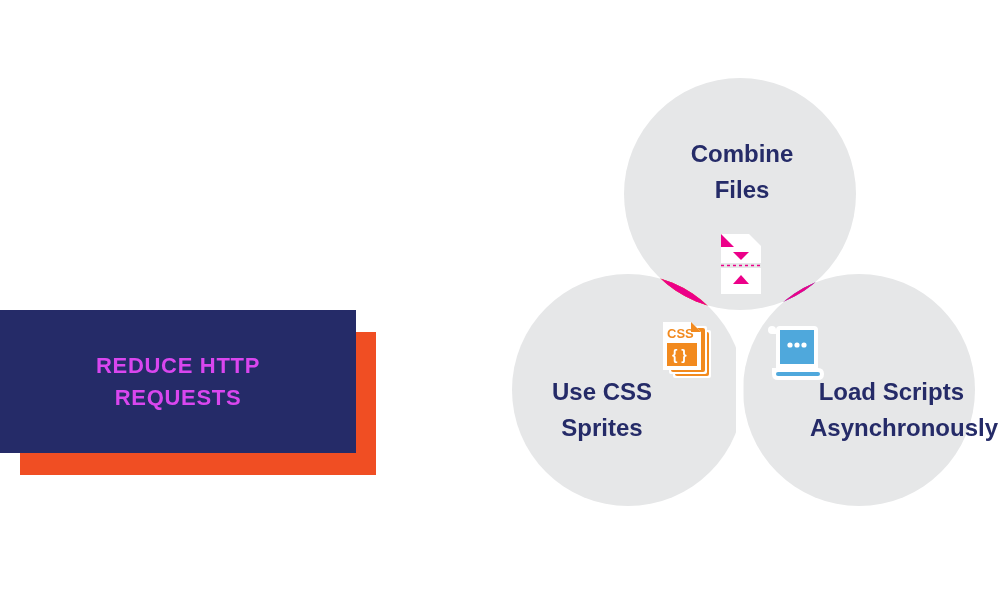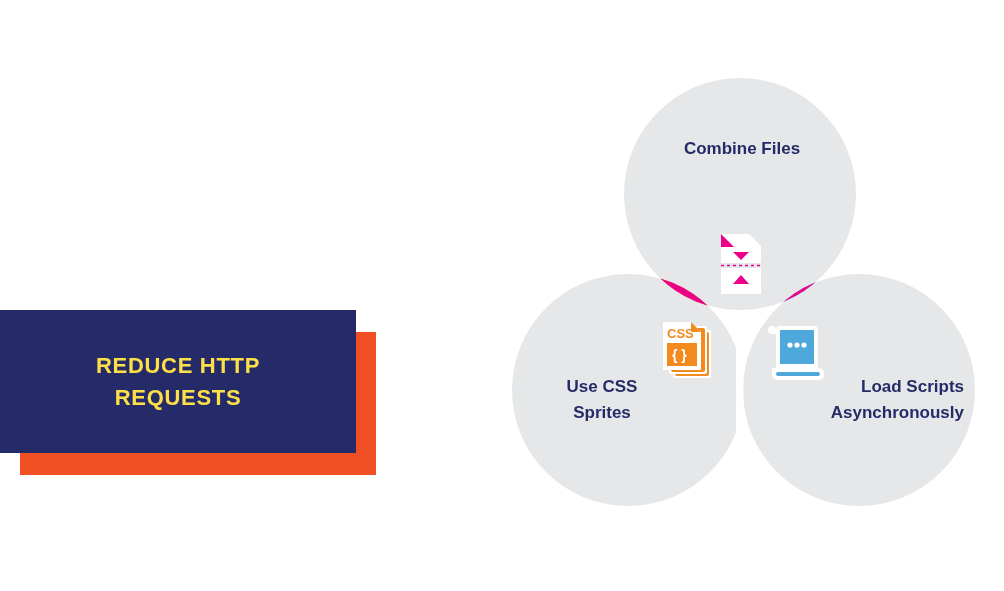--- a/index.html
+++ b/index.html
@@ -36,21 +36,21 @@
     left: 0;
     top: 0;
     width: 356px;
     height: 143px;
     background: #252B68;
     display: flex;
     align-items: center;
     justify-content: center;
   }
   #title-text {
-    color: #fde047;
+    color: #d946ef;
     font-size: 22px;
     font-weight: bold;
     letter-spacing: 0.7px;
     line-height: 1.45;
     text-align: center;
     text-transform: uppercase;
     width: 270px;
   }
 
   
@@ -63,21 +63,21 @@
   }
   #venn-svg {
     position: absolute;
     left: 0;
     top: 0;
   }
 
   .venn-label {
     position: absolute;
     color: #252B68;
-    font-size: 17px;
+    font-size: 24px;
     font-weight: bold;
     line-height: 1.5;
     text-align: center;
   }
   #label-combine-files {
     left: 182px;
     top: 76px;
     width: 120px;
   }
   #label-use-css-sprites {

